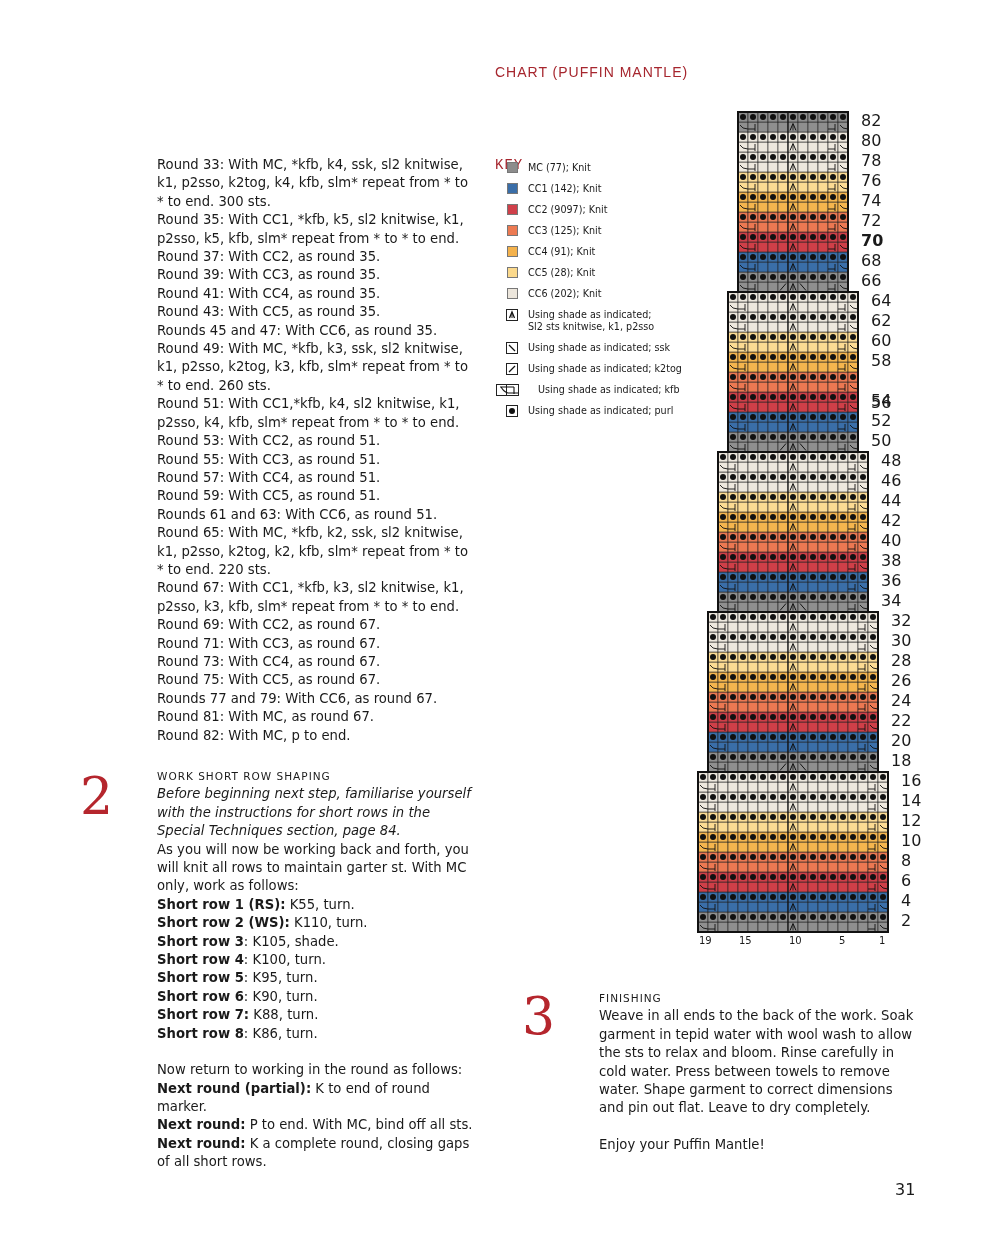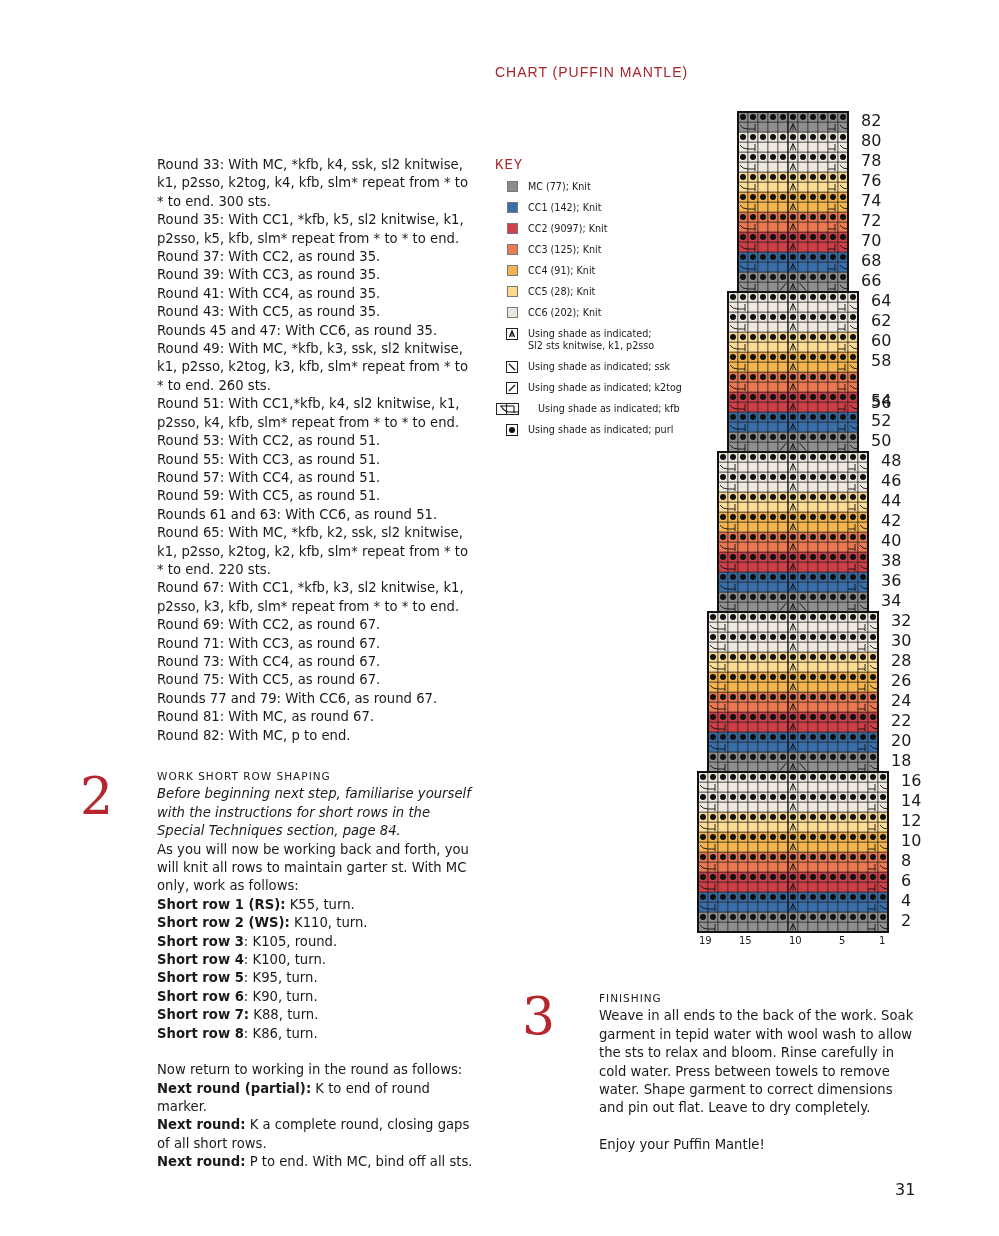--- a/index.html
+++ b/index.html
@@ -21,21 +21,21 @@
   .gap { height:18px; }
   .step3 { position:absolute; left:599px; top:989px; width:320px;
            font-size:13.2px; line-height:18.4px; }
   .step3 p { margin:0; }
   .page-num { position:absolute; left:895px; top:1180px; font-size:16px; }
 
   .chart-title { position:absolute; left:495px; top:64px; color:#a6262e;
                  font-size:14px; letter-spacing:1px; font-family:"Liberation Sans",sans-serif; }
   .key-title { position:absolute; left:495px; top:157px; color:#a6262e;
                font-size:14px; letter-spacing:1px; font-family:Liberation Mono, monospace; }
-  .key { position:absolute; left:496px; top:181px; width:230px; }
+  .key { position:absolute; left:496px; top:162px; width:230px; }
   .key-item { position:relative; display:flex; align-items:flex-start; font-size:9.6px;
               line-height:12px; margin-bottom:9px; min-height:12px; }
   .key-item .sw { width:11px; height:11px; flex:0 0 11px; margin-left:11px; margin-right:10px;
                   border:1px solid #777; box-sizing:border-box; }
   .key-item .symbox { width:12px; height:12px; flex:0 0 12px; margin-left:10px; margin-right:10px;
                       border:1px solid #222; box-sizing:border-box; background:#fff; position:relative; }
   .key-item .symbox svg { position:absolute; left:0; top:0; }
   .key-item .kfbbox { width:32px; height:12px; flex:0 0 22px; margin-left:0; margin-right:10px; position:relative; }
 
   .chart { position:absolute; left:0; top:0; }
@@ -72,33 +72,33 @@
   </div>
 
 <div class="step-num step2-num">2</div>
 <div class="step2">
   <p class="section-head">WORK SHORT ROW SHAPING</p>
   <p class="italic">Before beginning next step, familiarise yourself with the instructions for short rows in the Special Techniques section, page 84.</p>
   <p>As you will now be working back and forth, you will knit all rows to maintain garter st. With MC only, work as follows:</p>
   <div id="short-rows">
       <p><b>Short row 1 (RS):</b><span> K55, turn.</span></p>
       <p><b>Short row 2 (WS):</b><span> K110, turn.</span></p>
-      <p><b>Short row 3</b><span>: K105, round.</span></p>
+      <p><b>Short row 3</b><span>: K105, shade.</span></p>
       <p><b>Short row 4</b><span>: K100, turn.</span></p>
       <p><b>Short row 5</b><span>: K95, turn.</span></p>
       <p><b>Short row 6</b><span>: K90, turn.</span></p>
       <p><b>Short row 7:</b><span> K88, turn.</span></p>
       <p><b>Short row 8</b><span>: K86, turn.</span></p>
     </div>
   <div class="gap"></div>
   <p>Now return to working in the round as follows:</p>
   <div id="final-rounds">
       <p><b>Next round (partial):</b><span> K to end of round marker.</span></p>
+      <p><b>Next round:</b><span> P to end. With MC, bind off all sts.</span></p>
       <p><b>Next round:</b><span> K a complete round, closing gaps of all short rows.</span></p>
-      <p><b>Next round:</b><span> P to end. With MC, bind off all sts.</span></p>
     </div>
 </div>
 
 <div class="step-num step3-num">3</div>
 <div class="step3">
   <p class="section-head">FINISHING</p>
   <p>Weave in all ends to the back of the work. Soak garment in tepid water with wool wash to allow the sts to relax and bloom. Rinse carefully in cold water. Press between towels to remove water. Shape garment to correct dimensions and pin out flat. Leave to dry completely.</p>
   <div class="gap"></div>
   <p>Enjoy your Puffin Mantle!</p>
 </div>
@@ -2384,21 +2384,21 @@
     <div class="row-label" style="left: 871px; top: 431px;">50</div>
     <div class="row-label" style="left: 871px; top: 411px;">52</div>
     <div class="row-label" style="left: 871px; top: 391px;">54</div>
     <div class="row-label" style="left: 871px; top: 371px; margin-top: 22px;">56</div>
     <div class="row-label" style="left: 871px; top: 351px;">58</div>
     <div class="row-label" style="left: 871px; top: 331px;">60</div>
     <div class="row-label" style="left: 871px; top: 311px;">62</div>
     <div class="row-label" style="left: 871px; top: 291px;">64</div>
     <div class="row-label" style="left: 861px; top: 271px;">66</div>
     <div class="row-label" style="left: 861px; top: 251px;">68</div>
-    <div class="row-label" style="left: 861px; top: 231px;">70</div>
+    <div class="row-label" style="left: 861px; top: 231px; font-weight: bold;">70</div>
     <div class="row-label" style="left: 861px; top: 211px;">72</div>
     <div class="row-label" style="left: 861px; top: 191px;">74</div>
     <div class="row-label" style="left: 861px; top: 171px;">76</div>
     <div class="row-label" style="left: 861px; top: 151px;">78</div>
     <div class="row-label" style="left: 861px; top: 131px;">80</div>
     <div class="row-label" style="left: 861px; top: 111px;">82</div>
     <div class="col-label" style="left: 699px; top: 935px;">19</div>
     <div class="col-label" style="left: 739px; top: 935px; text-align: center;">15</div>
     <div class="col-label" style="left: 789px; top: 935px;">10</div>
     <div class="col-label" style="left: 839px; top: 935px;">5</div>

